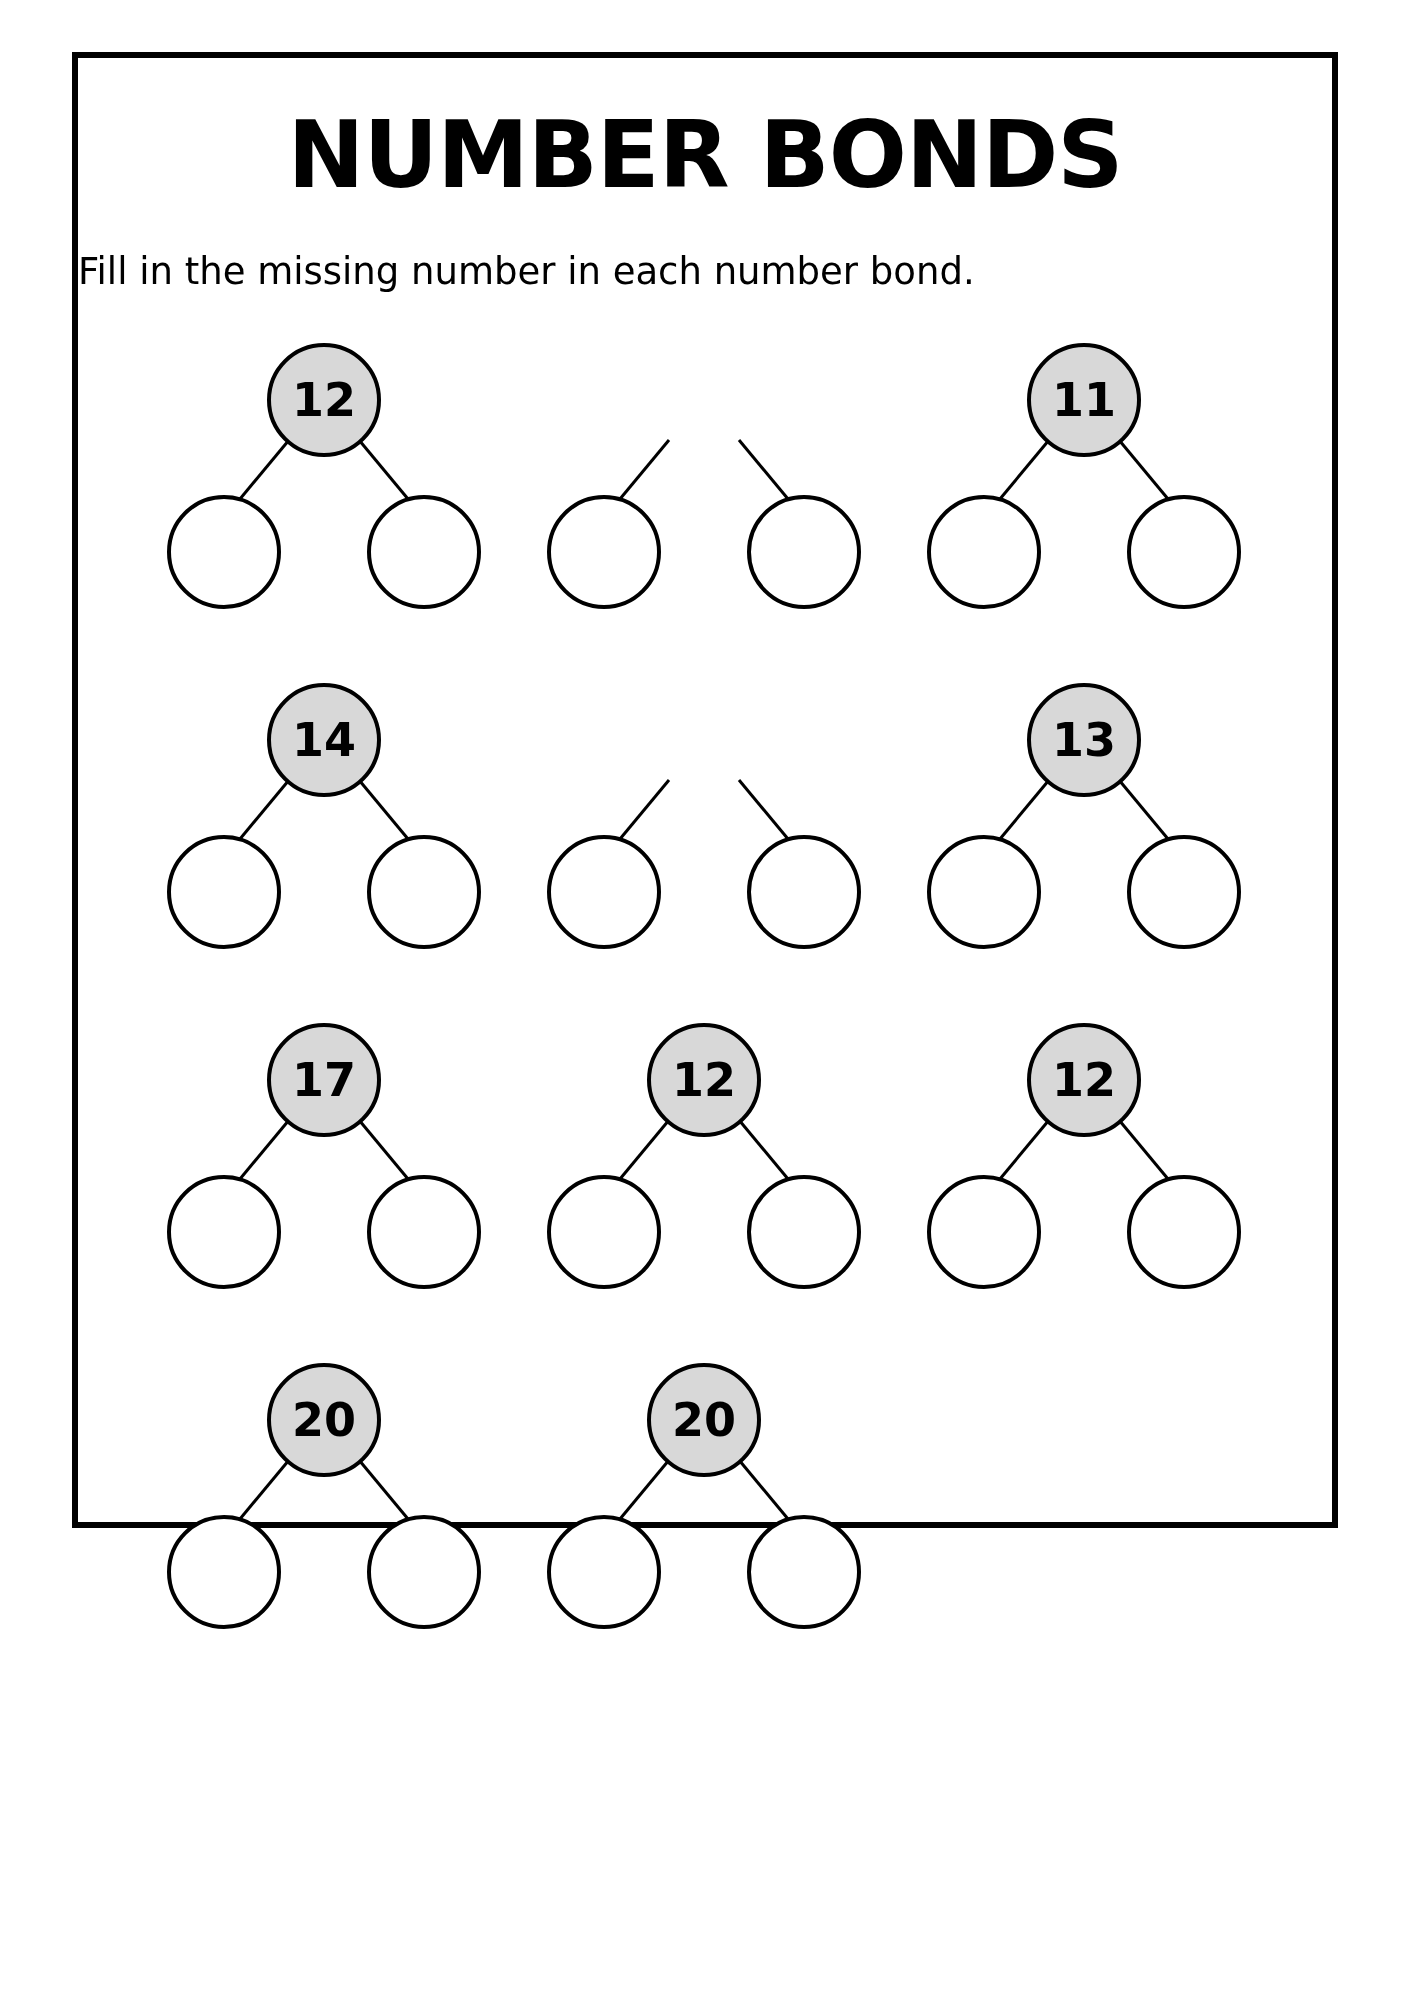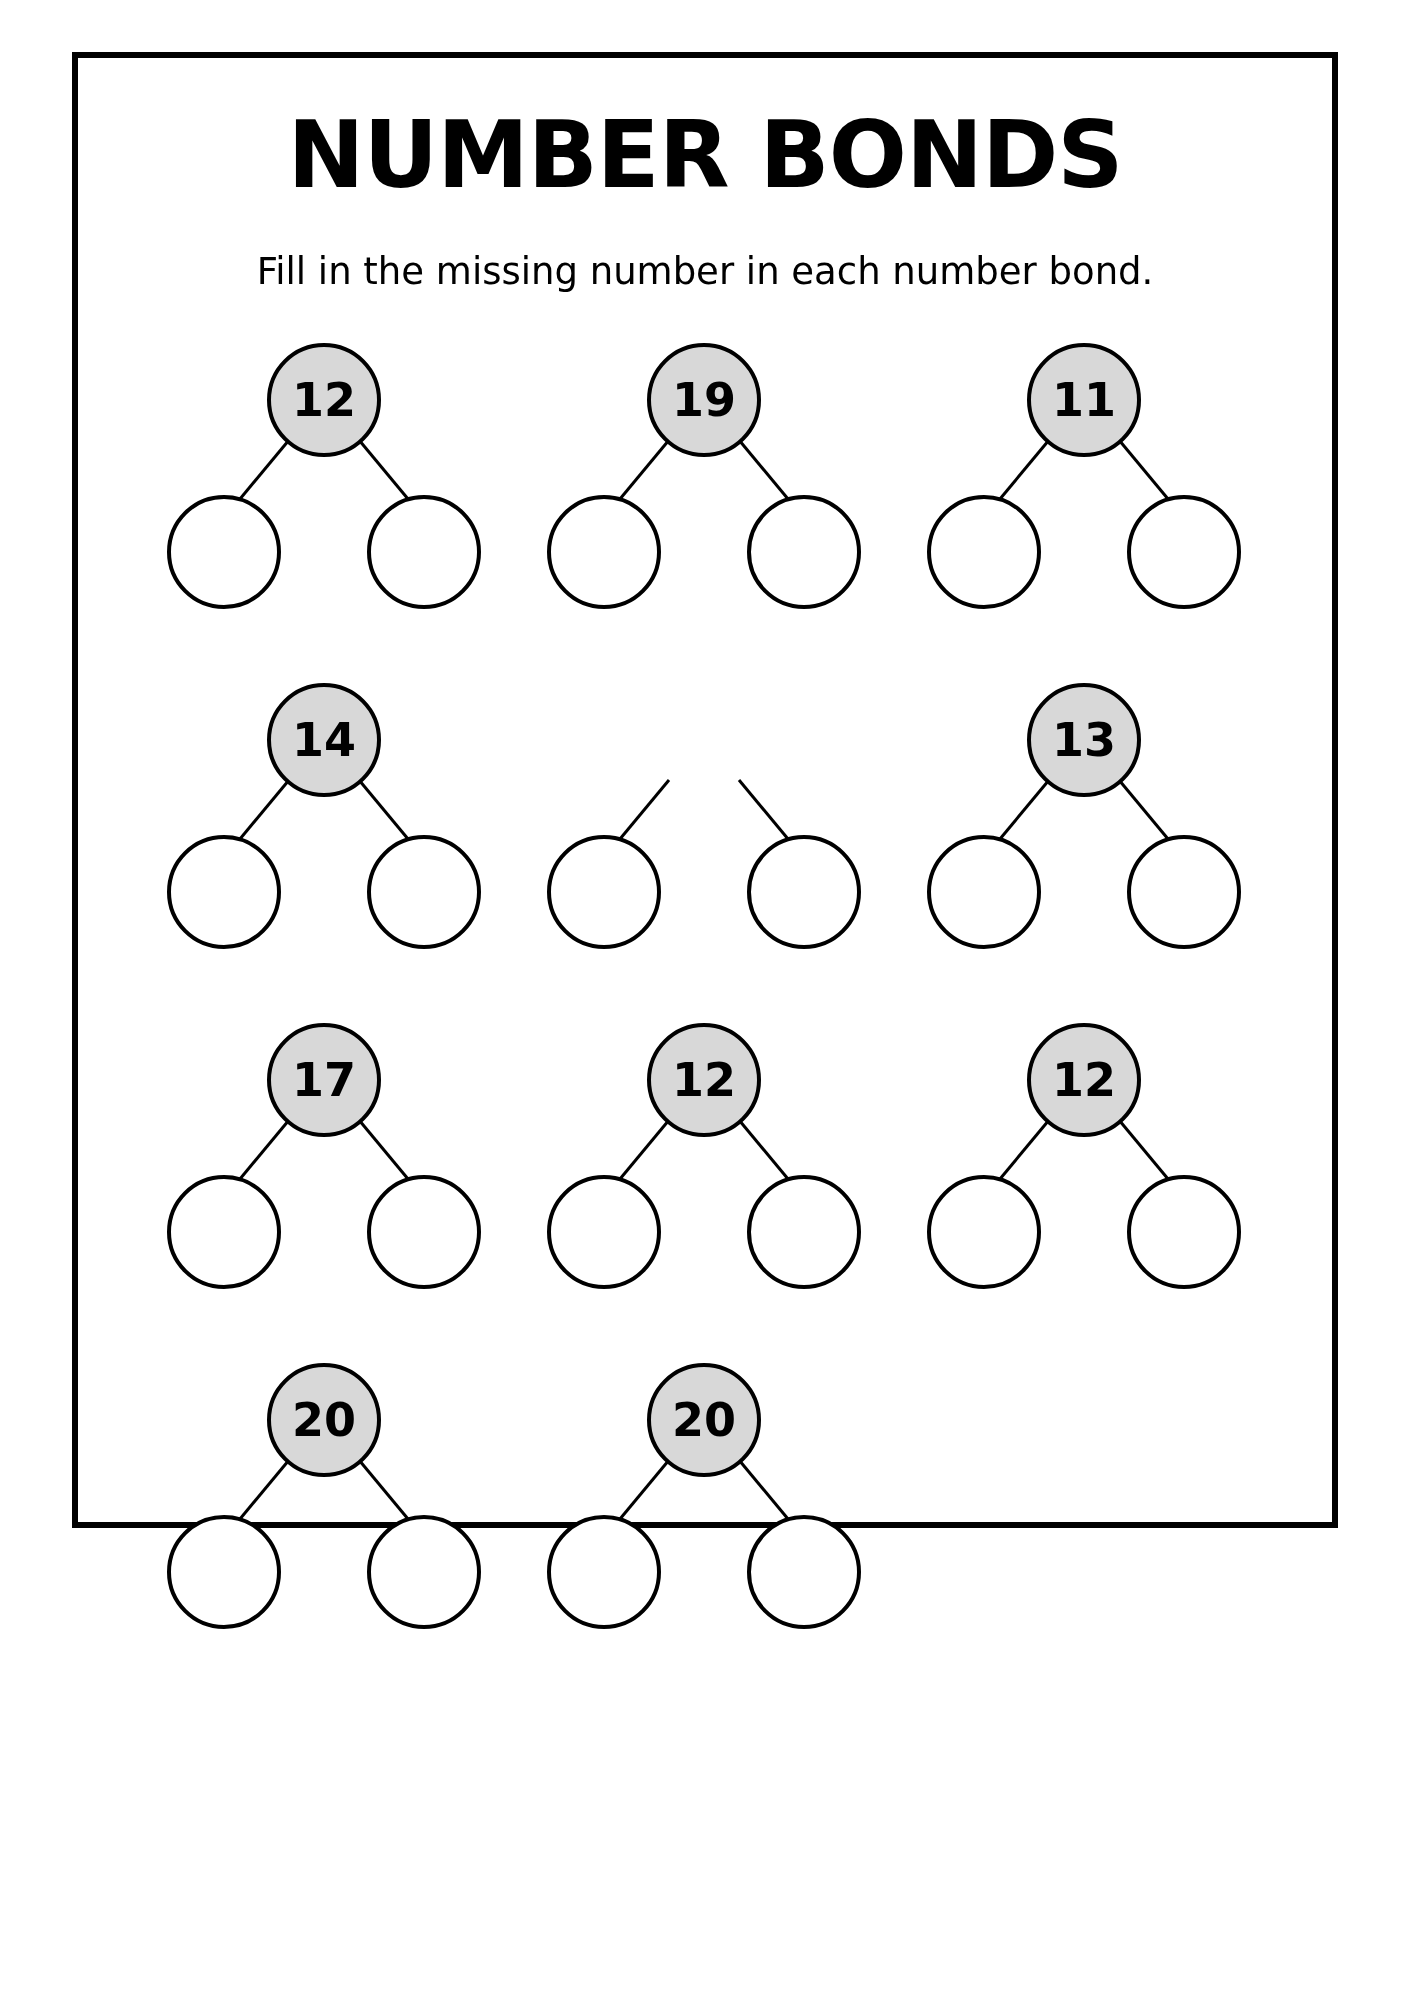--- a/index.html
+++ b/index.html
@@ -31,21 +31,20 @@
     font-family: "DejaVu Sans", sans-serif;
     font-weight: 900;
     font-size: 92px;
     letter-spacing: -1px;
     color: #000000;
     line-height: 1.0;
   }
   .worksheet-instructions {
     margin: 0;
     padding-top: 48px;
-    text-align: center;
     font-family: "DejaVu Sans", sans-serif;
     font-weight: 400;
     font-size: 37px;
     color: #000000;
   }
   .bond-grid {
     margin: 0 auto;
     padding-top: 30px;
     width: 1140px;
     display: grid;
@@ -116,21 +115,20 @@
         </svg>
         <div class="top-circle">12</div>
         <div class="leaf-circle leaf-left"></div>
         <div class="leaf-circle leaf-right"></div>
       </div>
       <div class="bond">
         <svg width="340" height="320">
           <line x1="134" y1="117" x2="80" y2="182" stroke="#000000" stroke-width="3"></line>
           <line x1="204" y1="117" x2="258" y2="182" stroke="#000000" stroke-width="3"></line>
         </svg>
-        <div class="top-circle">19</div>
         <div class="leaf-circle leaf-left"></div>
         <div class="leaf-circle leaf-right"></div>
       </div>
       <div class="bond">
         <svg width="340" height="320">
           <line x1="134" y1="117" x2="80" y2="182" stroke="#000000" stroke-width="3"></line>
           <line x1="204" y1="117" x2="258" y2="182" stroke="#000000" stroke-width="3"></line>
         </svg>
         <div class="top-circle">11</div>
         <div class="leaf-circle leaf-left"></div>

